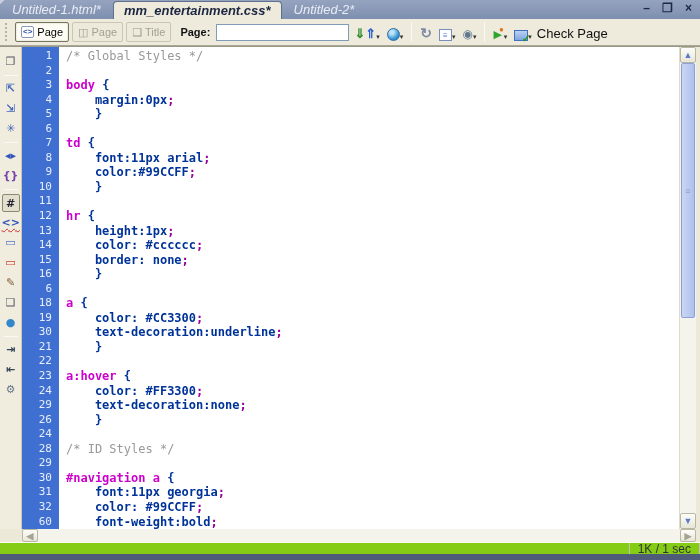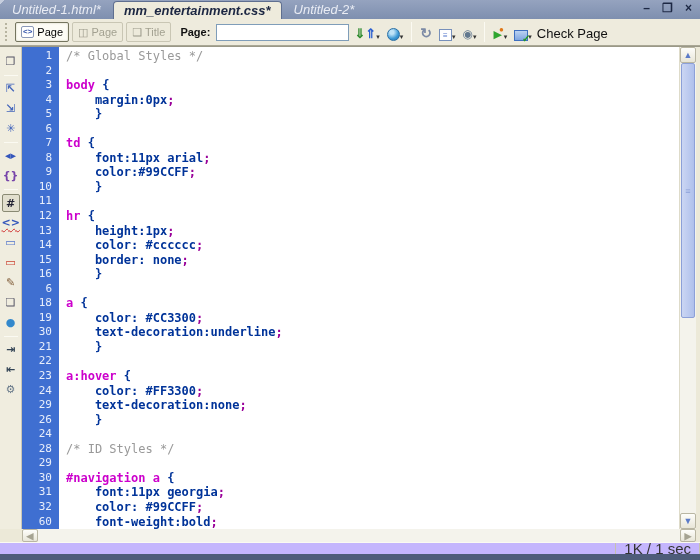--- a/index.html
+++ b/index.html
@@ -69,21 +69,21 @@
   .v-track { flex:1; position:relative; }
   .v-thumb { position:absolute; top:0; left:1px; right:1px; height:255px; background:linear-gradient(90deg,#CBD6F3,#AFC0EC); border:1px solid #8CA0D8; border-radius:2px; }
   .v-thumb::after { content:"≡"; position:absolute; top:50%; left:50%; transform:translate(-50%,-55%); color:#8CA0D8; font-size:9px; }
   .hscroll { height:13px; display:flex; background:#ECE9D8; }
   .h-spacer-l { width:22px; }
   .h-arrow { width:16px; height:13px; background:linear-gradient(#FDFDFA,#E8E6D8); border:1px solid #B9B6A3; border-radius:2px; color:#A5A392; font-size:9px; text-align:center; line-height:12px; font-weight:bold; }
   .h-track { flex:1; background:#F4F3EC; }
   .h-spacer-r { width:4px; }
 
   
-  .statusbar { height:12px; background:#c4b5fd; border-top:1px solid #FBFAF2; display:flex; justify-content:flex-end; align-items:center; font-size:15px; color:#333; }
+  .statusbar { height:12px; background:#84cc16; border-top:1px solid #FBFAF2; display:flex; justify-content:flex-end; align-items:center; font-size:12px; color:#333; }
   .status-cell { border-left:1px solid #C5C2AF; border-right:1px solid #C5C2AF; padding:0 8px; height:100%; display:flex; align-items:center; }
   .bottom-strip { height:6px; background:#4E5C7A; }
 </style>
 </head>
 <body>
 
 <div class="window">
 
   <div class="tabbar">
     <div class="slant"></div>

